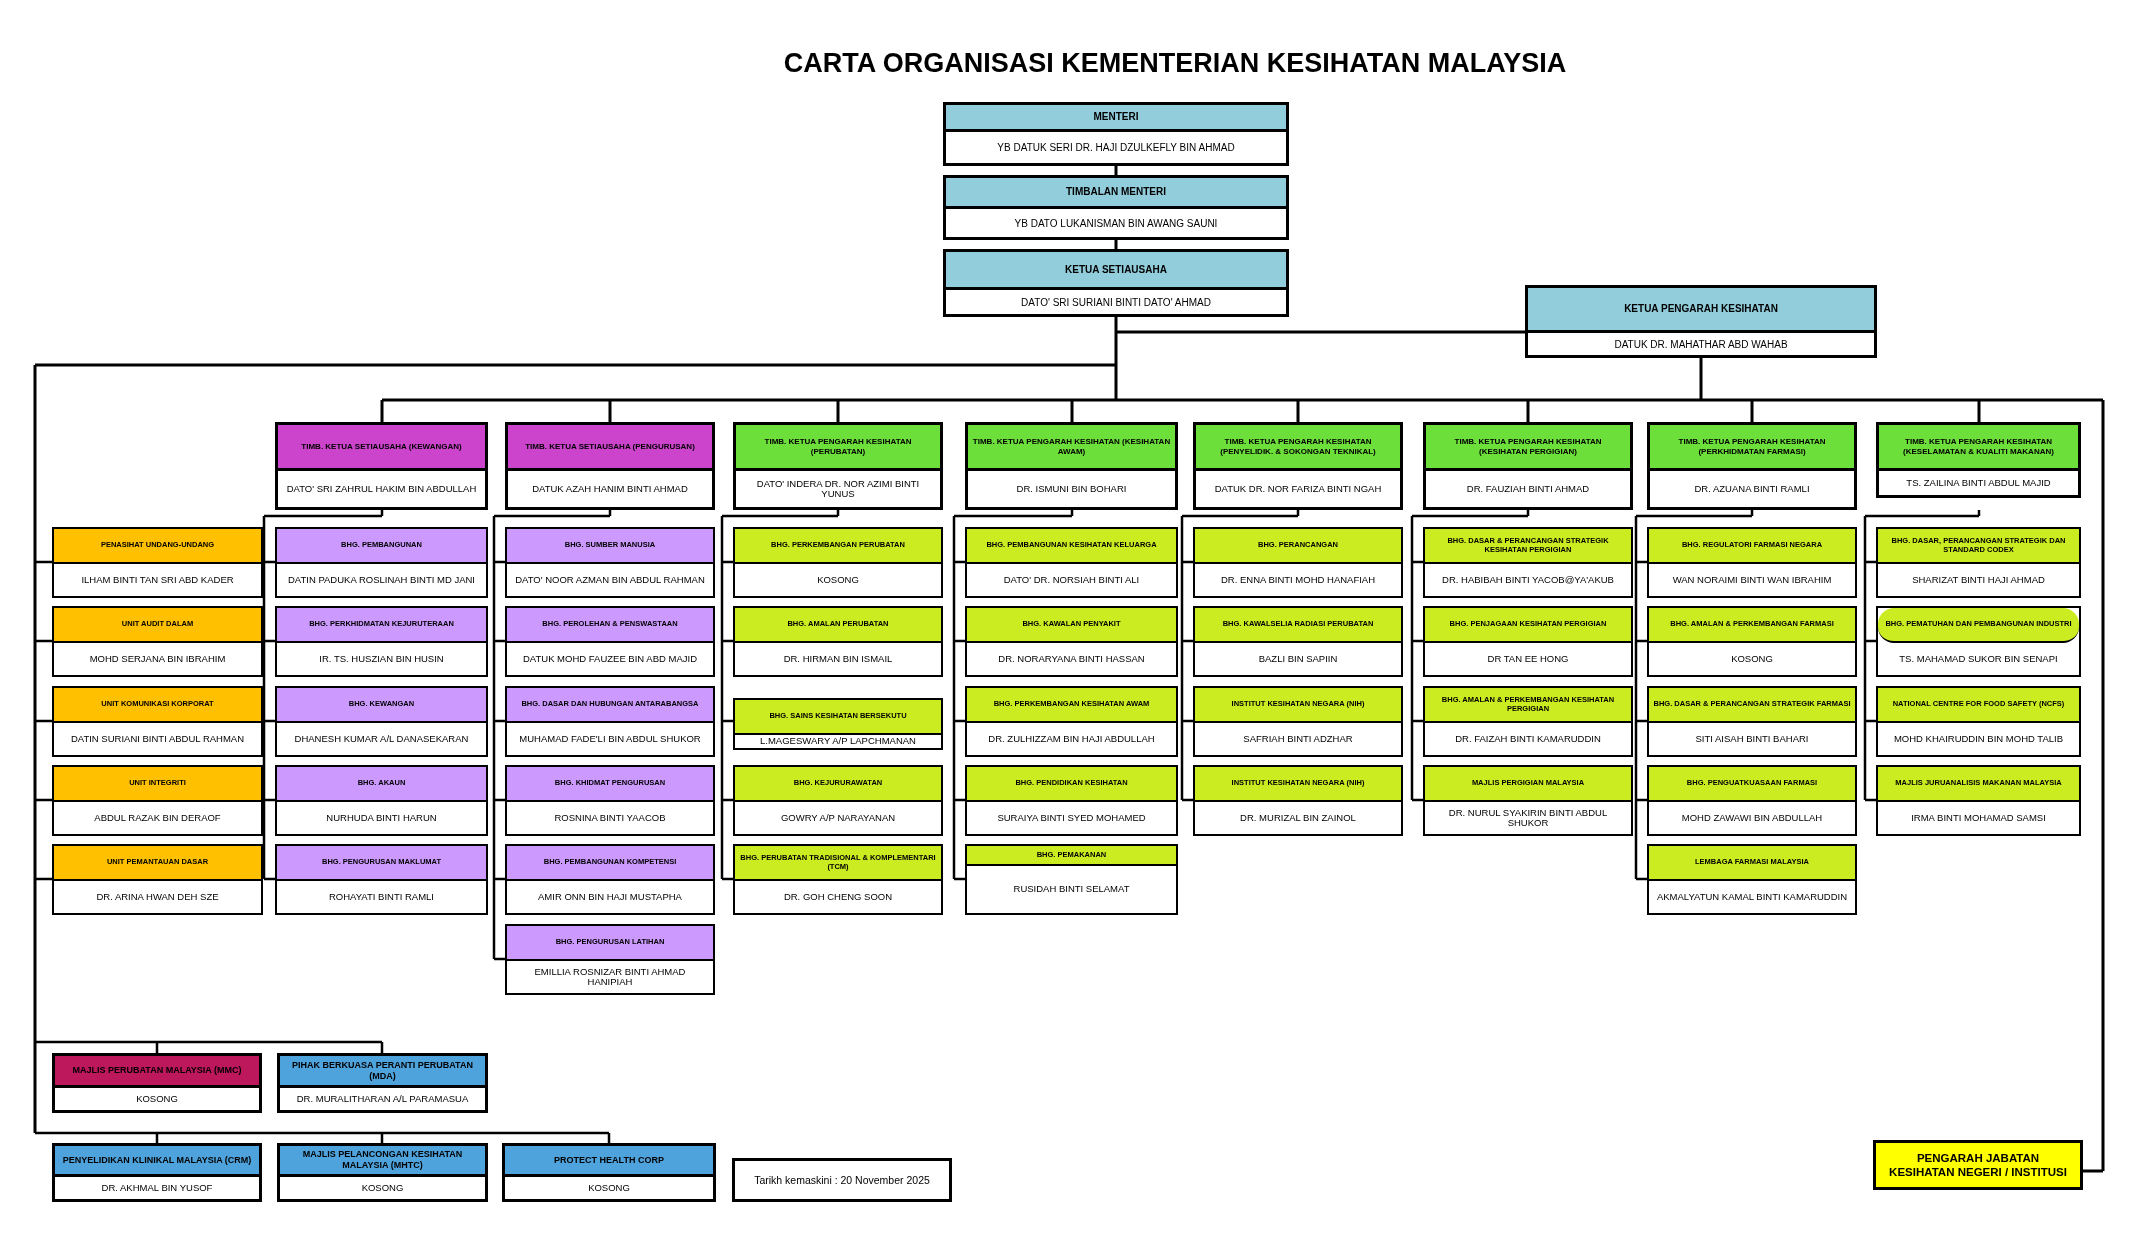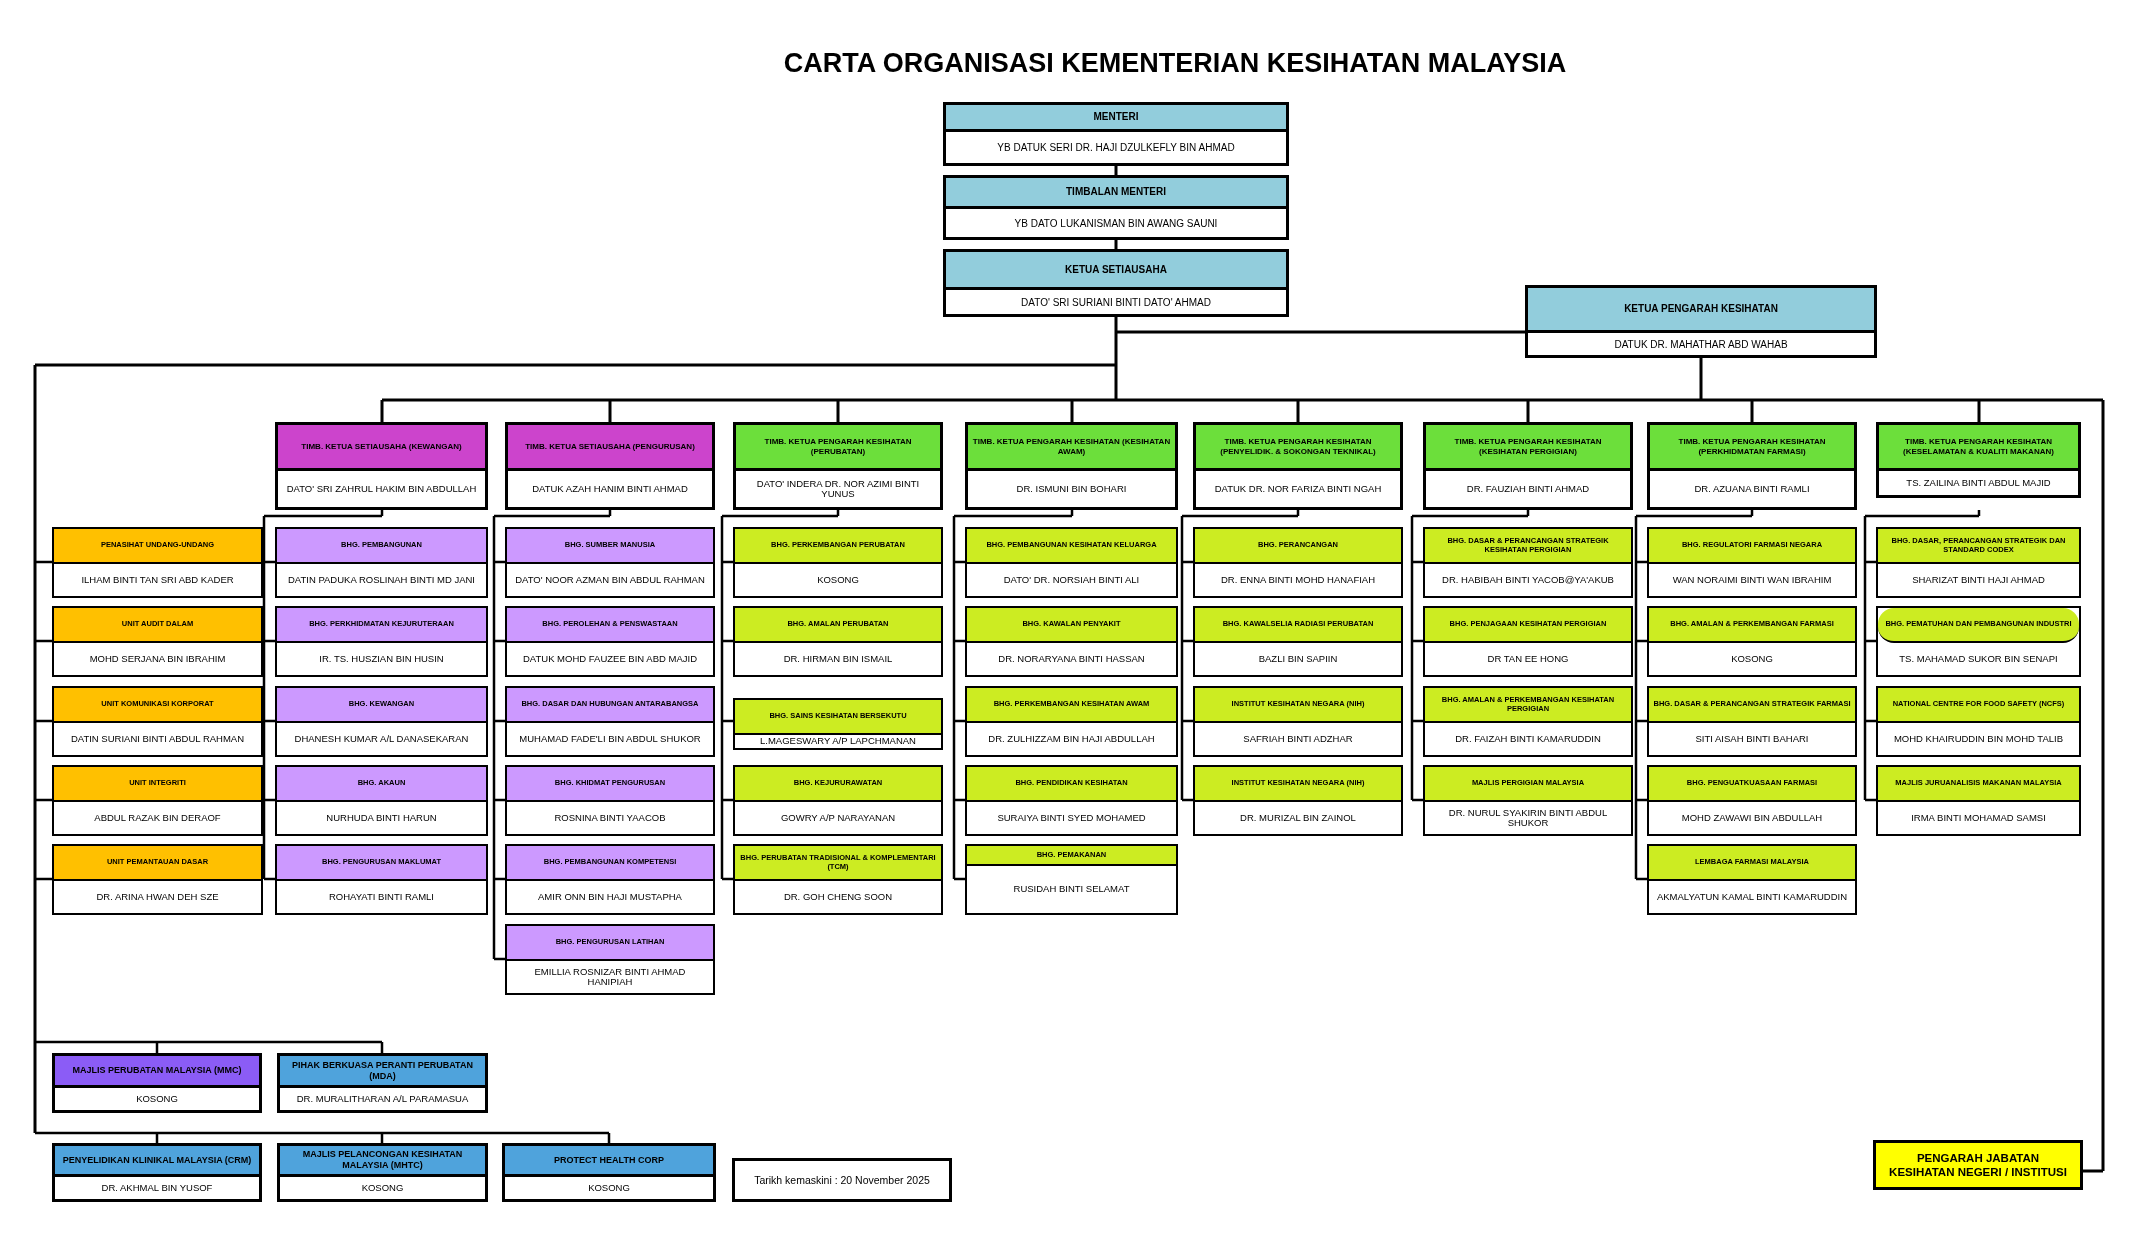--- a/index.html
+++ b/index.html
@@ -258,21 +258,21 @@
     </div>
     <div class="org-box k-unit" style="left: 52px; top: 765px; width: 211px; height: 71px;">
       <div class="org-head" style="background: rgb(255, 192, 0); height: 35px;">UNIT INTEGRITI</div>
       <div class="org-person">ABDUL RAZAK BIN DERAOF</div>
     </div>
     <div class="org-box k-unit" style="left: 52px; top: 844px; width: 211px; height: 71px;">
       <div class="org-head" style="background: rgb(255, 192, 0); height: 35px;">UNIT PEMANTAUAN DASAR</div>
       <div class="org-person">DR. ARINA HWAN DEH SZE</div>
     </div>
     <div class="org-box k-bot thick" style="left: 52px; top: 1053px; width: 210px; height: 60px;">
-      <div class="org-head" style="background: #8b5cf6; height: 32px;">MAJLIS PERUBATAN MALAYSIA (MMC)</div>
+      <div class="org-head" style="background: #be185d; height: 32px;">MAJLIS PERUBATAN MALAYSIA (MMC)</div>
       <div class="org-person">KOSONG</div>
     </div>
     <div class="org-box k-bot thick" style="left: 277px; top: 1053px; width: 211px; height: 60px;">
       <div class="org-head" style="background: rgb(79, 163, 220); height: 32px;">PIHAK BERKUASA PERANTI PERUBATAN (MDA)</div>
       <div class="org-person">DR. MURALITHARAN A/L PARAMASUA</div>
     </div>
     <div class="org-box k-bot thick" style="left: 52px; top: 1143px; width: 210px; height: 59px;">
       <div class="org-head" style="background: rgb(79, 163, 220); height: 31px;">PENYELIDIKAN KLINIKAL MALAYSIA (CRM)</div>
       <div class="org-person">DR. AKHMAL BIN YUSOF</div>
     </div>

